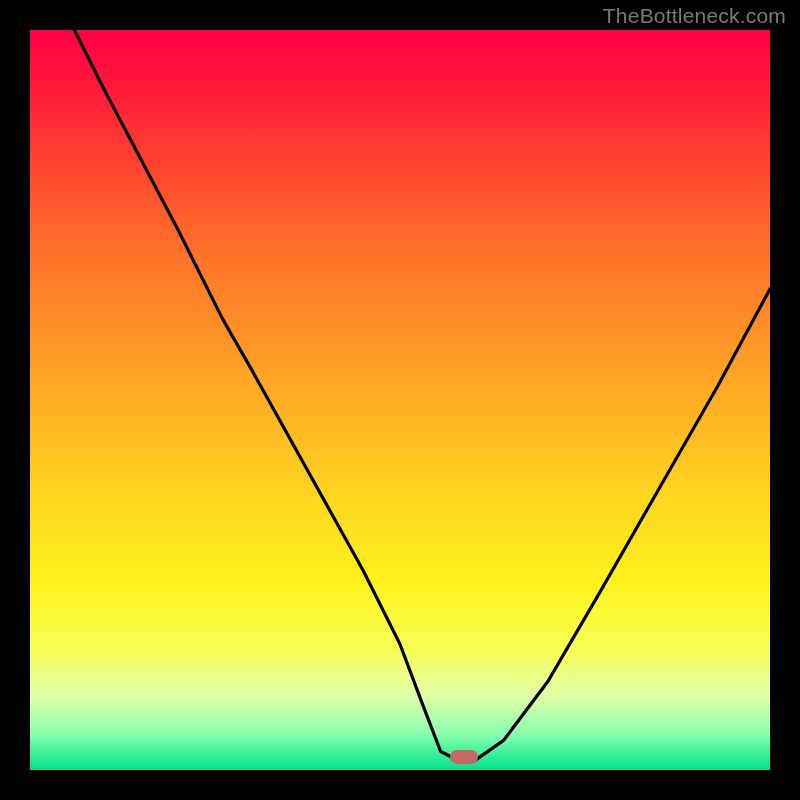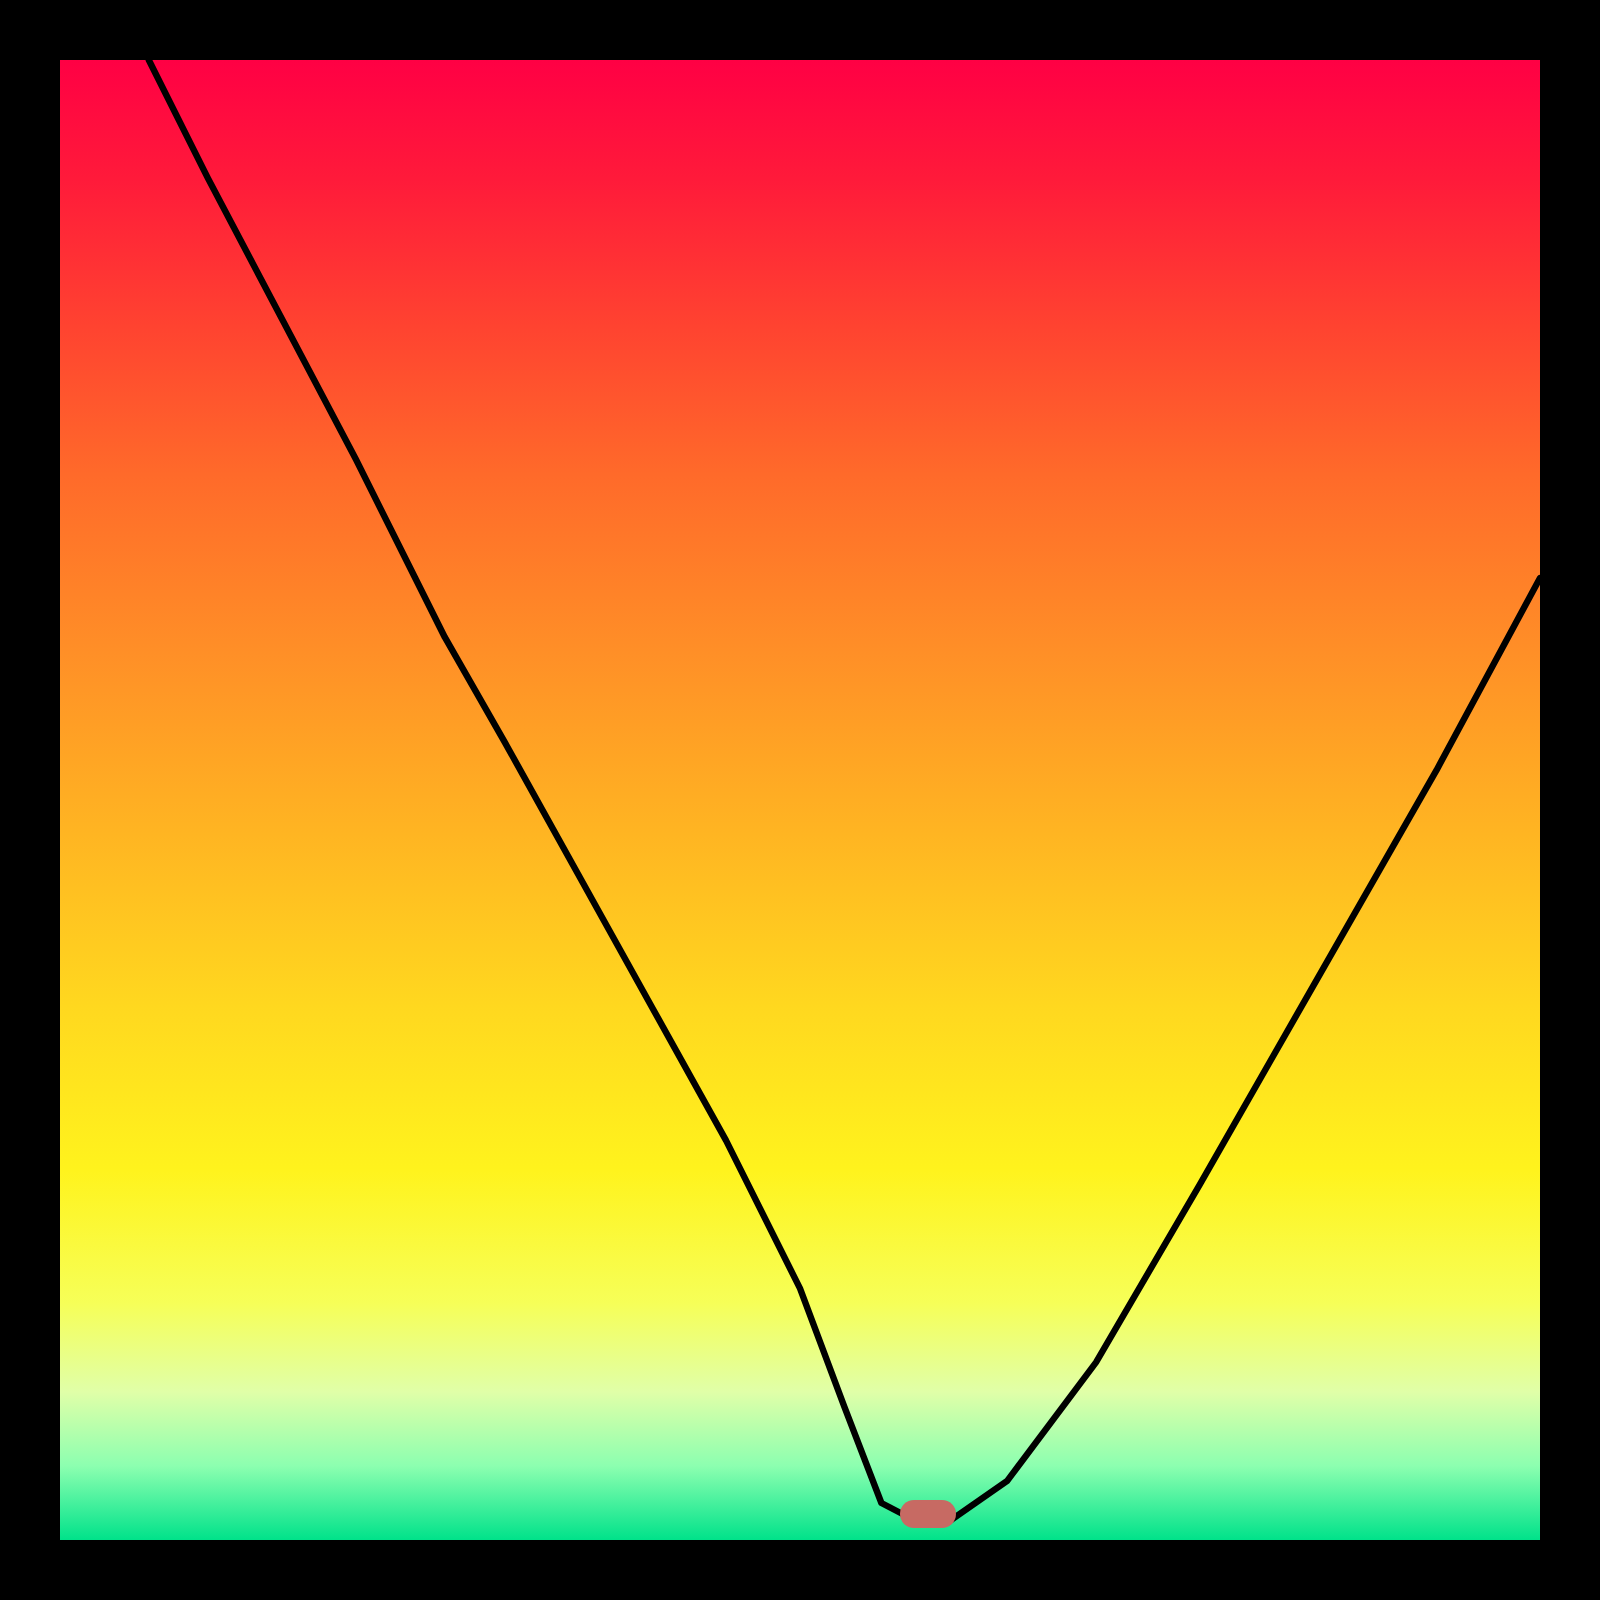--- a/index.html
+++ b/index.html
@@ -64,20 +64,21 @@
     height: 14px;
     border-radius: 8px;
     background: #c76a63;
     transform: translate(-50%, -50%);
   }
 </style>
 </head>
 <body>
 
 <div class="frame">
+  <div class="watermark">TheBottleneck.com</div>
 
   <div class="plot-area">
     <svg class="curve" viewBox="0 0 740 740" preserveAspectRatio="none">
       <path id="curve-path" fill="none" stroke="#000" stroke-width="3.2" stroke-linecap="round" stroke-linejoin="round" d="M44.40 0.00 L74.00 59.20 L111.00 129.50 L148.00 199.80 L177.60 259.00 L192.40 288.60 L222.00 340.40 L259.00 407.00 L296.00 473.60 L333.00 540.20 L370.00 614.20 L392.20 673.40 L410.70 721.50 L429.20 731.12 L444.00 731.12 L473.60 710.40 L518.00 651.20 L569.80 562.40 L629.00 458.80 L688.20 355.20 L740.00 259.00"></path>
     </svg>
     <div id="marker" class="marker" style="left: 434.38px; top: 727.42px;"></div>
   </div>
 </div>
 
 </body></html>

